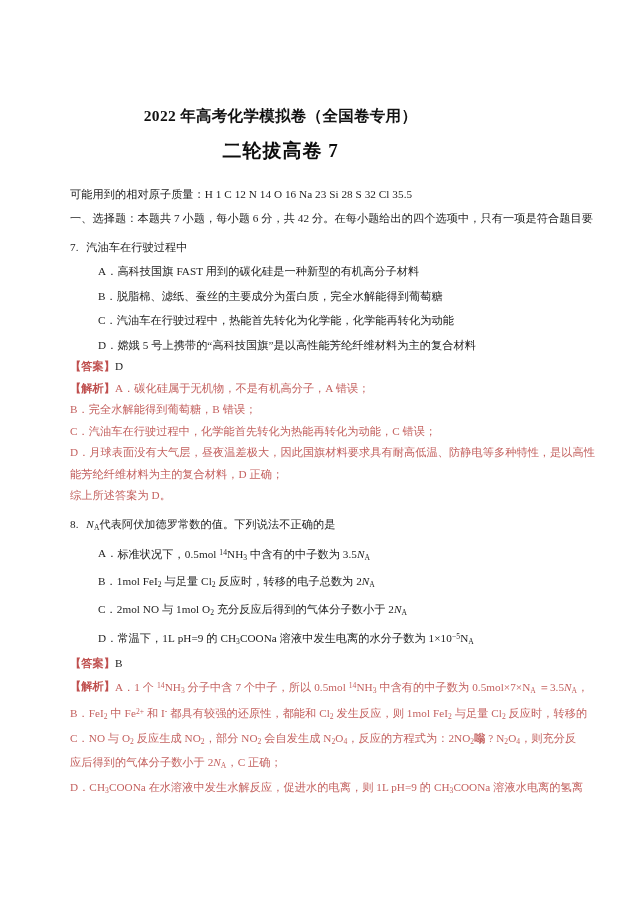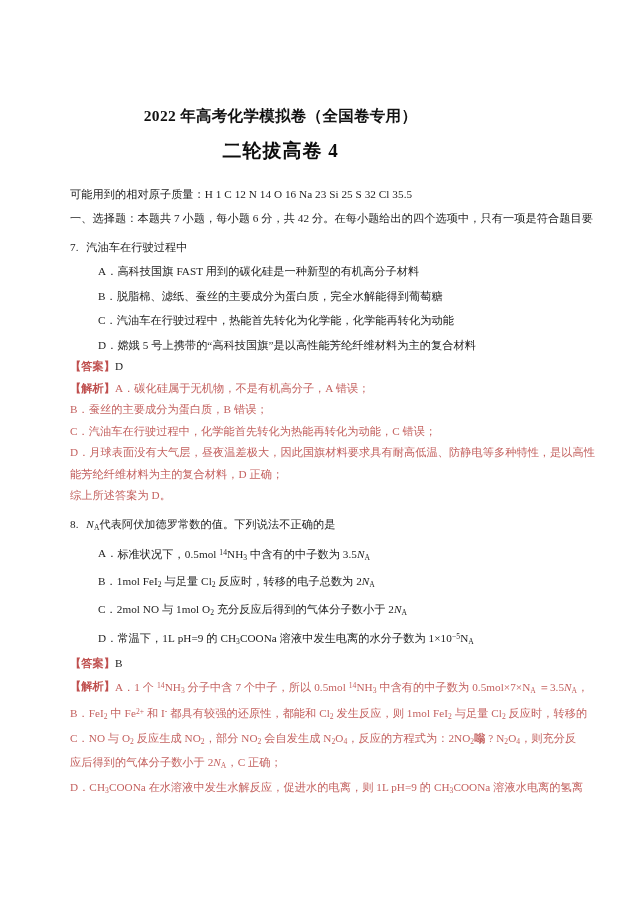--- a/index.html
+++ b/index.html
@@ -93,25 +93,25 @@
   sup { font-size: 0.68em; vertical-align: 0.45em; }
   .ital { font-style: italic; }
   .bold { font-weight: bold; }
 </style>
 </head>
 <body>
 
 <div class="page">
 
   <h1 class="title-main">2022 年高考化学模拟卷（全国卷专用）</h1>
-  <h2 class="title-sub">二轮拔高卷 4</h2>
+  <h2 class="title-sub">二轮拔高卷 7</h2>
 
   <div class="content">
 
-    <div class="line atomic-mass">可能用到的相对原子质量：H 1   C 12   N 14   O 16   Na 23   Si 25   S 32   Cl 35.5</div>
+    <div class="line atomic-mass">可能用到的相对原子质量：H 1   C 12   N 14   O 16   Na 23   Si 28   S 32   Cl 35.5</div>
 
     <div class="line section-head">一、选择题：本题共 7 小题，每小题 6 分，共 42 分。在每小题给出的四个选项中，只有一项是符合题目要</div>
 
     <div class="line q-stem">
       <span>7.</span>
       <span style="display:inline-block;width:5px"></span><span>汽油车在行驶过程中</span>
     </div>
 
     <div class="line q-opt indent-opt">
       <span>A．</span><span>高科技国旗 FAST 用到的碳化硅是一种新型的有机高分子材料</span>
@@ -126,21 +126,21 @@
       <span>D．</span><span>嫦娥 5 号上携带的“高科技国旗”是以高性能芳纶纤维材料为主的复合材料</span>
     </div>
 
     <div class="expl">
       <span class="tag">【答案】</span><span class="blk">D</span>
     </div>
 
     <div class="expl">
       <span class="tag">【解析】</span><span>A．碳化硅属于无机物，不是有机高分子，A 错误；</span>
     </div>
-    <div class="expl">B．蚕丝的主要成分为蛋白质，B 错误；</div>
+    <div class="expl">B．完全水解能得到葡萄糖，B 错误；</div>
     <div class="expl">C．汽油车在行驶过程中，化学能首先转化为热能再转化为动能，C 错误；</div>
     <div class="expl">D．月球表面没有大气层，昼夜温差极大，因此国旗材料要求具有耐高低温、防静电等多种特性，是以高性</div>
     <div class="expl">能芳纶纤维材料为主的复合材料，D 正确；</div>
     <div class="expl">综上所述答案为 D。</div>
 
     <div class="line q-stem">
       <span>8.</span>
       <span style="display:inline-block;width:5px"></span><span class="ital">N</span><sub>A</sub><span>代表阿伏加德罗常数的值。下列说法不正确的是</span>
     </div>
 

